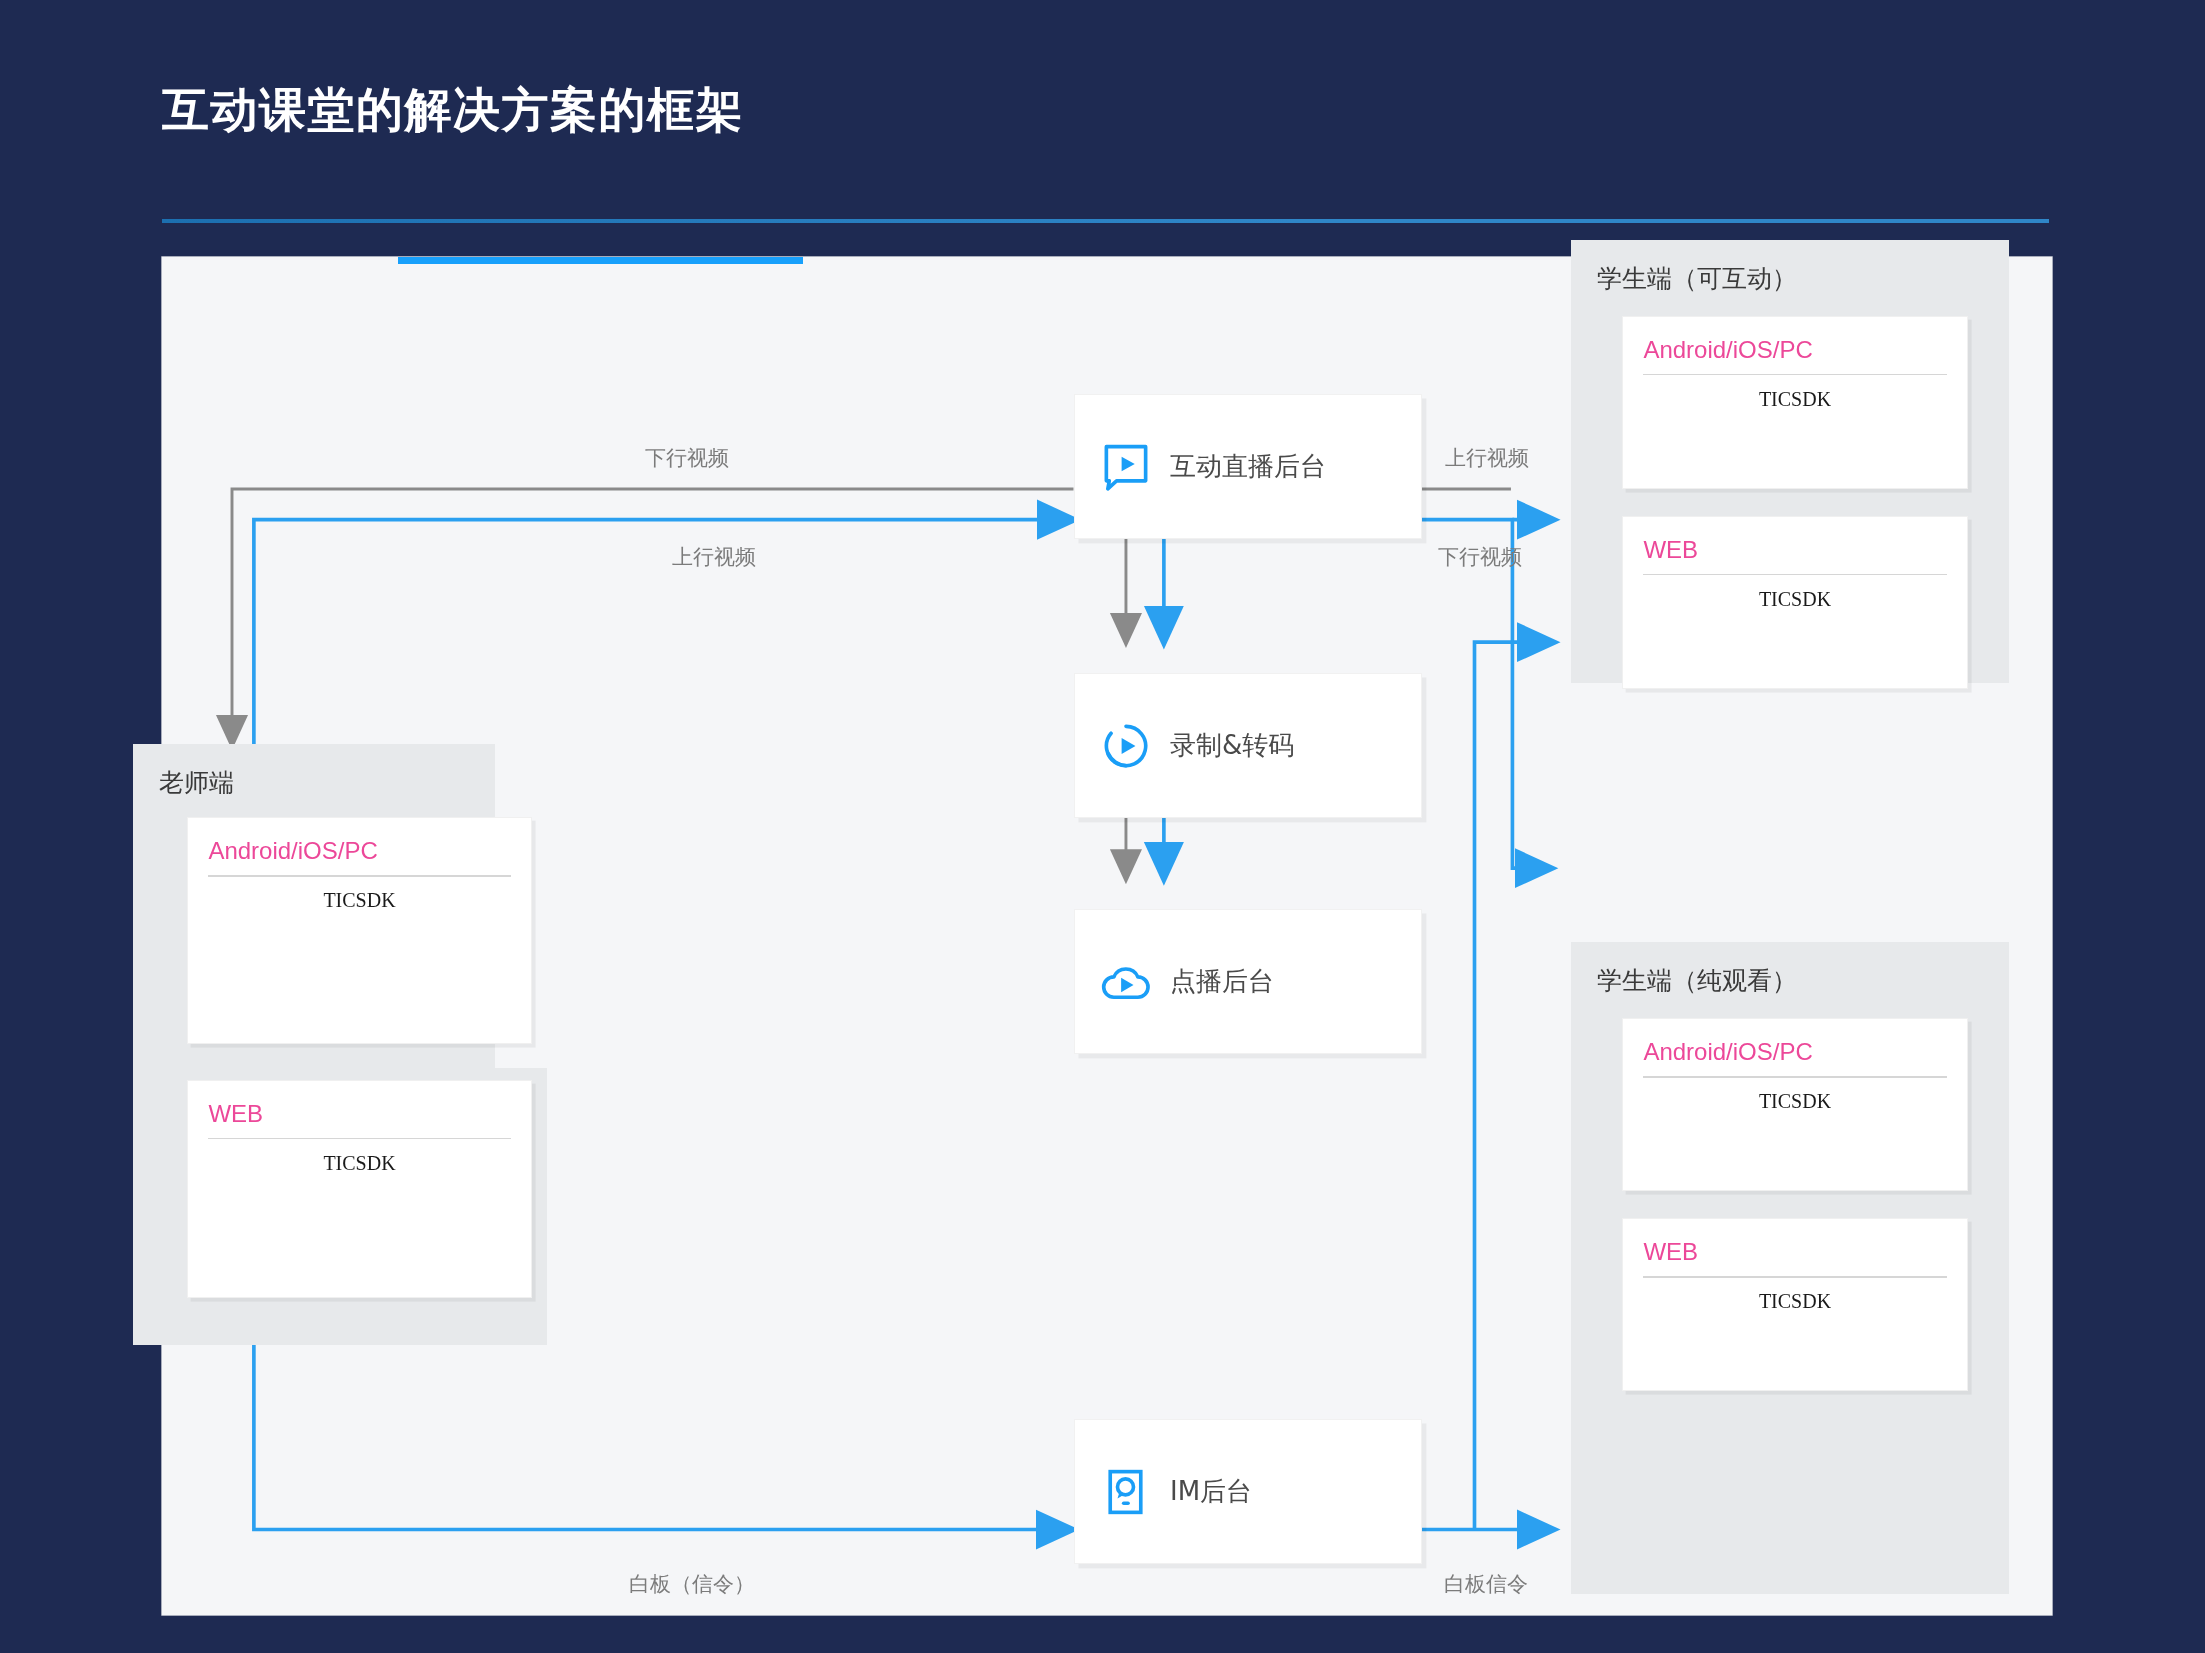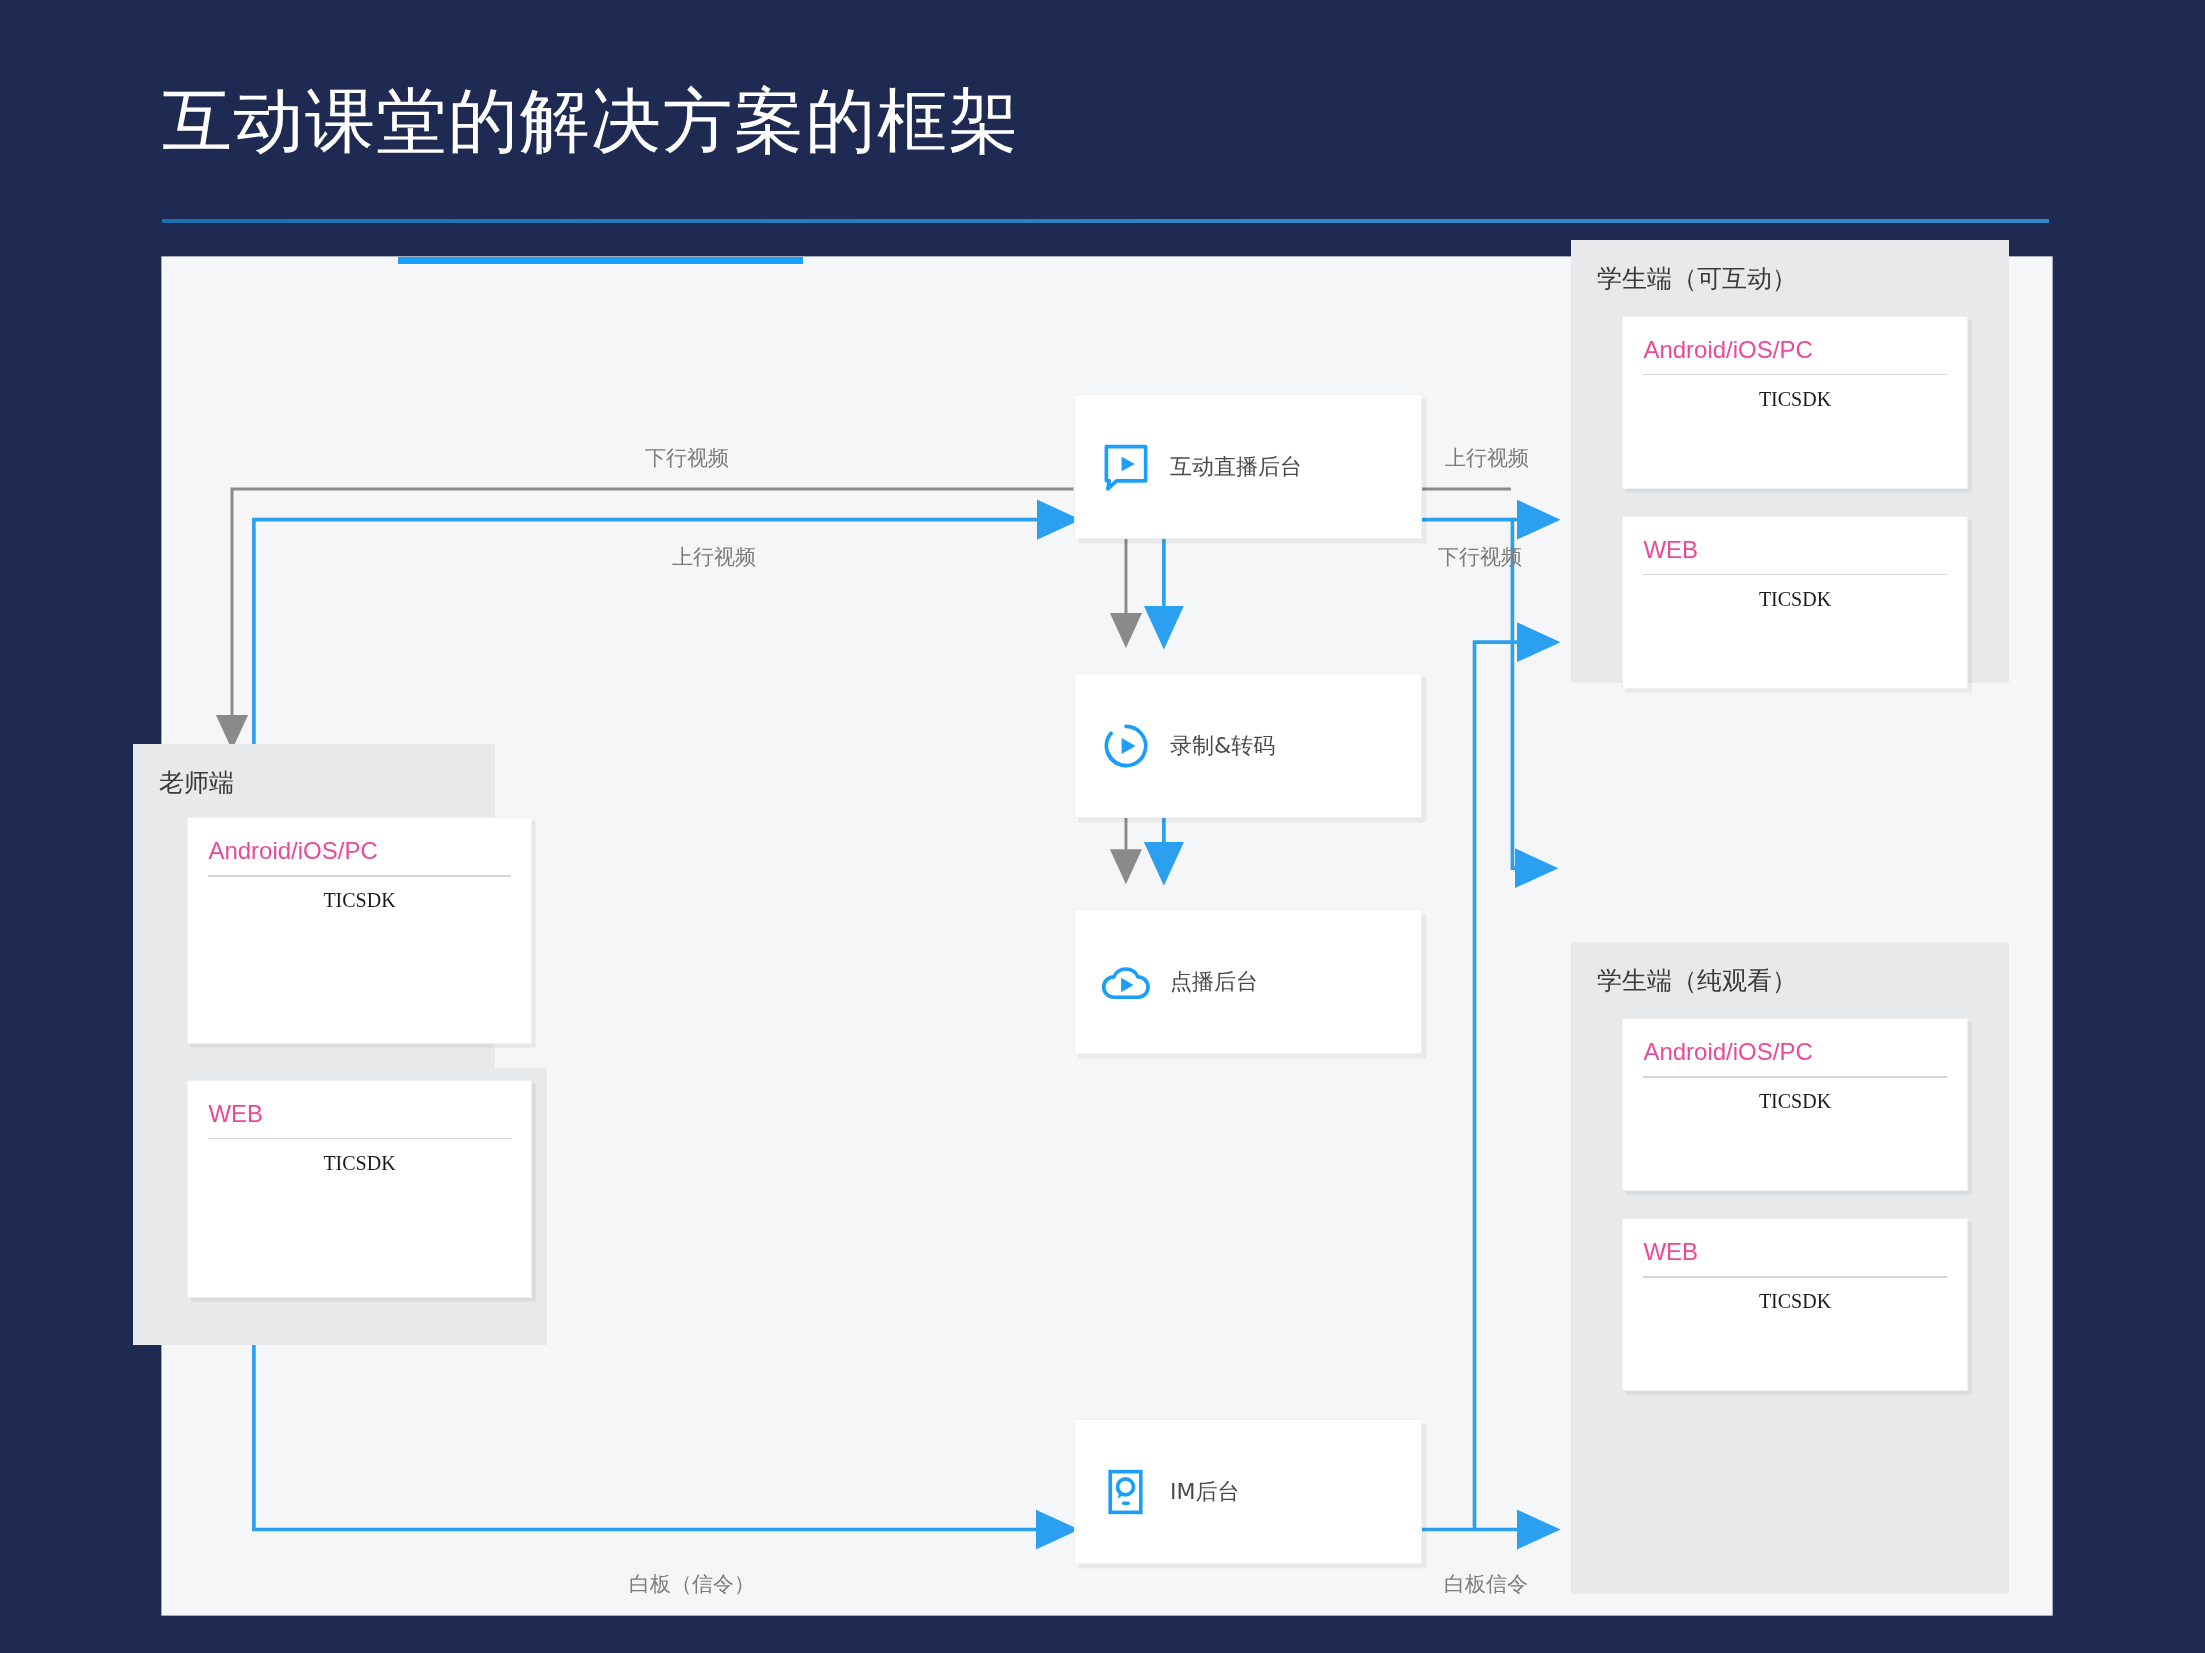--- a/index.html
+++ b/index.html
@@ -7,21 +7,21 @@
   body{
     width:2205px;height:1654px;
     background:#1e2a52;
     font-family:"Liberation Sans","DejaVu Sans",sans-serif;
     overflow:hidden;
     position:relative;
   }
   
   #slide-title{
     position:absolute;left:162px;top:86px;
-    font-size:70px;font-weight:400;color:#ffffff;
+    font-size:47px;font-weight:700;color:#ffffff;
     letter-spacing:1.5px;line-height:1;
     white-space:nowrap;
   }
   #title-rule{
     position:absolute;left:162px;top:219px;width:1887px;height:3.6px;
     background:linear-gradient(90deg,#1c6fb0 0%,#2f86c8 60%,#2f86c8 100%);
   }
   
   #diagram-panel{
     position:absolute;left:162px;top:257px;width:1890px;height:1358px;
@@ -64,21 +64,21 @@
     position:absolute;background:#ffffff;
     box-shadow:4.4px 4.4px 0 0 rgba(0,0,0,0.05);
     border:0.7px solid #f1f1f1;
     display:flex;align-items:center;
   }
   .svc-icon{
     width:51px;height:51px;margin-left:25px;flex:0 0 auto;
     display:flex;align-items:center;justify-content:center;
   }
   .svc-label{
-    margin-left:19px;font-size:22px;color:#4a4a4a;white-space:nowrap;
+    margin-left:19px;font-size:26px;color:#4a4a4a;white-space:nowrap;
     font-family:"DejaVu Sans","Liberation Sans",sans-serif;
   }
 
   
   .conn-label{
     position:absolute;font-size:21px;color:#7b7b7b;white-space:nowrap;
     font-family:"DejaVu Sans","Liberation Sans",sans-serif;
   }
 
   

